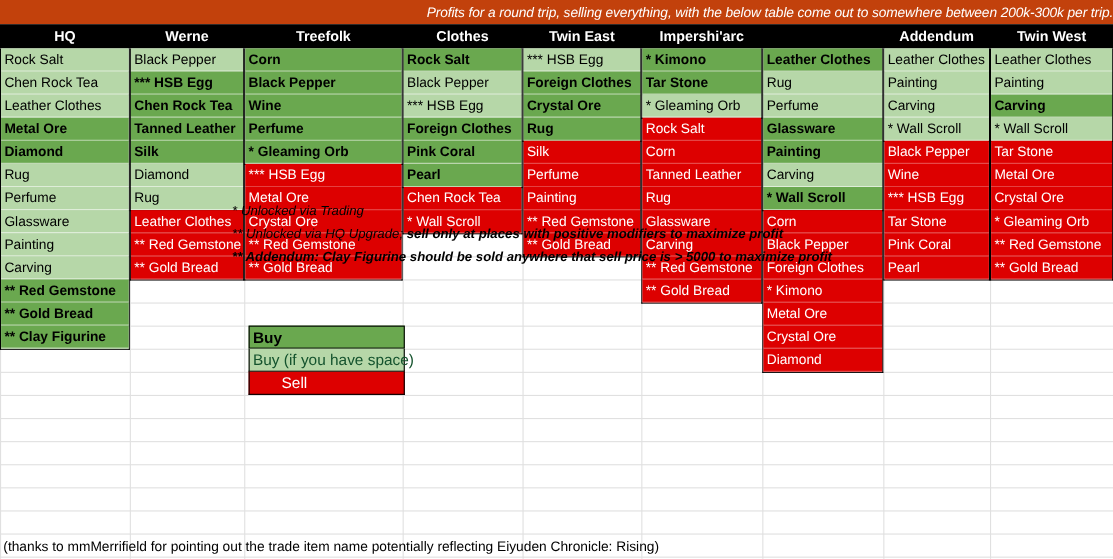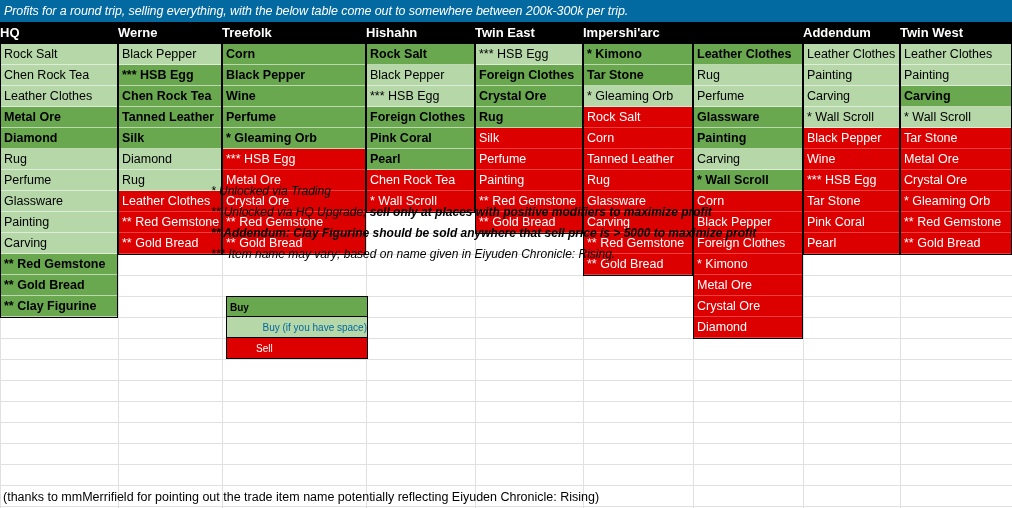--- a/index.html
+++ b/index.html
@@ -6,41 +6,43 @@
   body{
     width:1012px;height:508px;
     background:#ffffff;
     font-family:"Liberation Sans",sans-serif;
     overflow:hidden;
     position:relative;
   }
   
   #titlebar{
     position:absolute;left:0;top:0;width:1012px;height:22px;
-    background:#0369a1;
+    background:#c2410c;
     color:#ffffff;
     font-style:italic;
     font-size:12.5px;
     line-height:22px;
     padding-left:4px;
     box-sizing:border-box;
     white-space:nowrap;
     letter-spacing:-0.1px;
+    text-align:right;
   }
   
   #headerrow{
     position:absolute;left:0;top:22px;width:1012px;height:22px;
     background:#000000;
     display:flex;
   }
   .hdr{
     color:#ffffff;
     font-weight:bold;
     font-size:13px;
     line-height:22px;
+    text-align:center;
     box-sizing:border-box;
     overflow:hidden;
     white-space:nowrap;
   }
   
   #gridwrap{
     position:absolute;left:0;top:44px;width:1012px;height:362px;
   }
   .gridline-h{position:absolute;left:0;width:1012px;height:1px;background:#e0e0e0;}
   .gridline-v{position:absolute;top:0;height:464px;width:1px;background:#e0e0e0;}
@@ -80,28 +82,28 @@
     box-sizing:border-box;
   }
   #legend-handle{
     position:absolute;right:-4px;bottom:-4px;
     width:7px;height:7px;border-radius:50%;
     background:#2a68c0;border:1px solid #ffffff;
   }
   #legend-titlewrap{position:relative;}
   .legend-row{
     height:21px;line-height:21px;
-    font-size:10px;
+    font-size:14px;
     padding-left:3px;
     box-sizing:border-box;
     border-left:1px solid #000;border-right:1px solid #000;border-bottom:1px solid #000;
     white-space:nowrap;
   }
   .legend-row.buy     {background:#6aa84f;color:#000;font-weight:bold;border-top:1px solid #000;}
-  .legend-row.buyspace{background:#b6d7a8;color:#0369a1;text-align:right;}
+  .legend-row.buyspace{background:#b6d7a8;color:#14532d;text-align:right;}
   .legend-row.sell    {background:#dd0000;color:#fff;padding-left:29px;}
   
   .note{
     position:absolute;
     left:208px;
     height:21px;line-height:21px;
     font-size:12px;
     font-style:italic;
     color:#000000;
     white-space:nowrap;
@@ -117,21 +119,21 @@
 </style>
 </head>
 <body>
 
 <div id="titlebar">Profits for a round trip, selling everything, with the below table come out to somewhere between 200k-300k per trip.</div>
 
 <div id="headerrow">
     <div class="hdr" style="position: absolute; left: 0px; width: 118px;">HQ</div>
     <div class="hdr" style="position: absolute; left: 118px; width: 104px;">Werne</div>
     <div class="hdr" style="position: absolute; left: 222px; width: 144px;">Treefolk</div>
-    <div class="hdr" style="position: absolute; left: 366px; width: 109px;">Hishahn</div>
+    <div class="hdr" style="position: absolute; left: 366px; width: 109px;">Clothes</div>
     <div class="hdr" style="position: absolute; left: 475px; width: 108px;">Twin East</div>
     <div class="hdr" style="position: absolute; left: 583px; width: 110px;">Impershi'arc</div>
     <div class="hdr" style="position: absolute; left: 803px; width: 97px;">Addendum</div>
     <div class="hdr" style="position: absolute; left: 900px; width: 112px;">Twin West</div>
   </div>
 
 <div id="gridwrap">
   <div id="gridlines">
       <div class="gridline-h" style="top: 21px;"></div>
       <div class="gridline-h" style="top: 42px;"></div>
@@ -319,16 +321,15 @@
     <div id="legend-rows">
         <div class="legend-row buy">Buy</div>
         <div class="legend-row buyspace">Buy (if you have space)</div>
         <div class="legend-row sell">Sell</div>
       </div>
   </div>
 
   <div class="note" style="top:137px;">* Unlocked via Trading</div>
   <div class="note" style="top:158px;"><span>** Unlocked via HQ Upgrade;</span> <b>sell only at places with positive modifiers to maximize profit</b></div>
   <div class="note allbold" style="top:179px;">** Addendum: Clay Figurine should be sold anywhere that sell price is &gt; 5000 to maximize profit</div>
-  <div class="note" style="top:200px;">*** Item name may vary; based on name given in Eiyuden Chronicle: Rising.</div>
 </div>
 
 <div id="thanks">(thanks to mmMerrifield for pointing out the trade item name potentially reflecting Eiyuden Chronicle: Rising)</div>
 
 </body></html>

